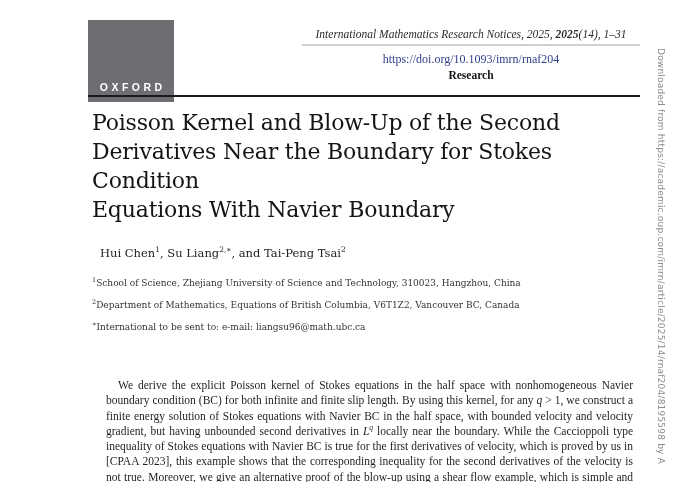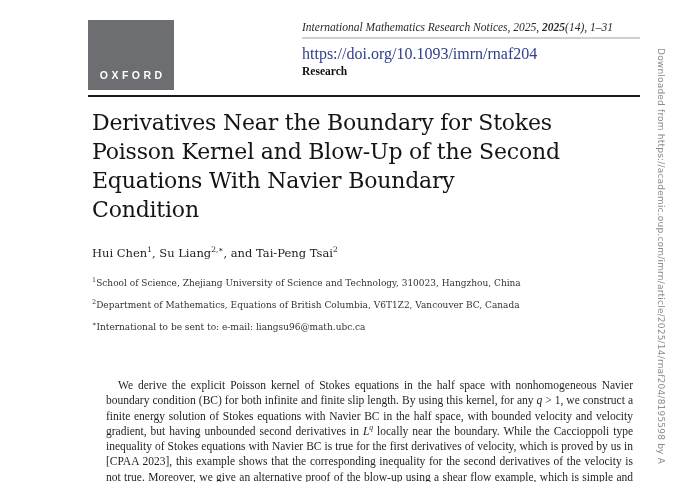--- a/index.html
+++ b/index.html
@@ -8,54 +8,54 @@
     width: 696px; height: 482px;
     background: #ffffff;
     overflow: hidden;
     font-family: "DejaVu Serif", serif;
     color: #1f1f1f;
   }
 
   
   .logo-box {
     position: absolute; left: 88px; top: 20px;
-    width: 86px; height: 70px;
+    width: 86px; height: 82px;
     background: #6d6e71;
   }
   .logo-text {
     position: absolute; left: 0; right: 0; bottom: 9px;
     text-align: center;
     color: #ffffff;
     font-family: "Liberation Sans", sans-serif;
     font-weight: bold;
     font-size: 10.5px;
     letter-spacing: 3.5px;
     text-indent: 3.5px; 
   }
   .header-right {
-    position: absolute; right: 56px; top: 21px;
-    text-align: left;
+    position: absolute; right: 56px; top: 28px;
+    text-align: center;
   }
   .journal-line {
     font-family: "Liberation Serif", serif;
     font-style: italic;
     font-size: 11.5px;
     color: #2a2a2a;
     white-space: nowrap;
   }
   .journal-line .vol-bold { font-weight: bold; }
   .journal-underline {
     height: 2px; width: 338px;
     background: #d0d0d0;
     margin: 4px 0 6px auto;
   }
   .doi-link {
     display: block;
     font-family: "Liberation Serif", serif;
-    font-size: 16px;
+    font-size: 12px;
     color: #32408c;
     text-decoration: none;
     white-space: nowrap;
   }
   .article-type {
     font-family: "Liberation Serif", serif;
     font-size: 11.5px;
     font-weight: bold;
     color: #111111;
     margin-top: 2px;
@@ -69,21 +69,21 @@
   
   .paper-title {
     position: absolute; left: 92px; top: 108px;
     font-size: 22px;
     line-height: 29px;
     color: #141414;
     letter-spacing: -0.2px;
     white-space: nowrap;
   }
   .authors {
-    position: absolute; left: 92px; top: 245px;
+    position: absolute; left: 100px; top: 245px;
     font-size: 11.5px;
     color: #222222;
     white-space: nowrap;
   }
   .authors sup { font-size: 7.5px; }
 
   .affiliations {
     position: absolute; left: 92px; top: 271px;
     font-size: 9px;
     line-height: 19px;
@@ -134,24 +134,24 @@
       <span>International Mathematics Research Notices, 2025, </span><span class="vol-bold">2025</span><span>(14), 1–31</span>
     </div>
     <div class="journal-underline"></div>
     <a class="doi-link" href="#">https://doi.org/10.1093/imrn/rnaf204</a>
     <div class="article-type">Research</div>
   </div>
 
   <div class="header-rule"></div>
 
   <div class="paper-title">
+    <div>Poisson Kernel and Blow-Up of the Second</div>
     <div>Derivatives Near the Boundary for Stokes</div>
-    <div>Poisson Kernel and Blow-Up of the Second</div>
+    <div>Condition</div>
     <div>Equations With Navier Boundary</div>
-    <div>Condition</div>
   </div>
 
   <div class="authors">
     <span><span>Hui Chen</span><sup>1</sup></span><span><span>, Su Liang</span><sup>2,∗</sup></span><span><span>, and Tai-Peng Tsai</span><sup>2</sup></span>
   </div>
 
   <div class="affiliations">
     <div><sup>1</sup><span>School of Science, Zhejiang University of Science and Technology, 310023, Hangzhou, China</span></div>
     <div><sup>2</sup><span>Department of Mathematics, Equations of British Columbia, V6T1Z2, Vancouver BC, Canada</span></div>
     <div><sup>∗</sup><span>International to be sent to: e-mail: liangsu96@math.ubc.ca</span></div>

